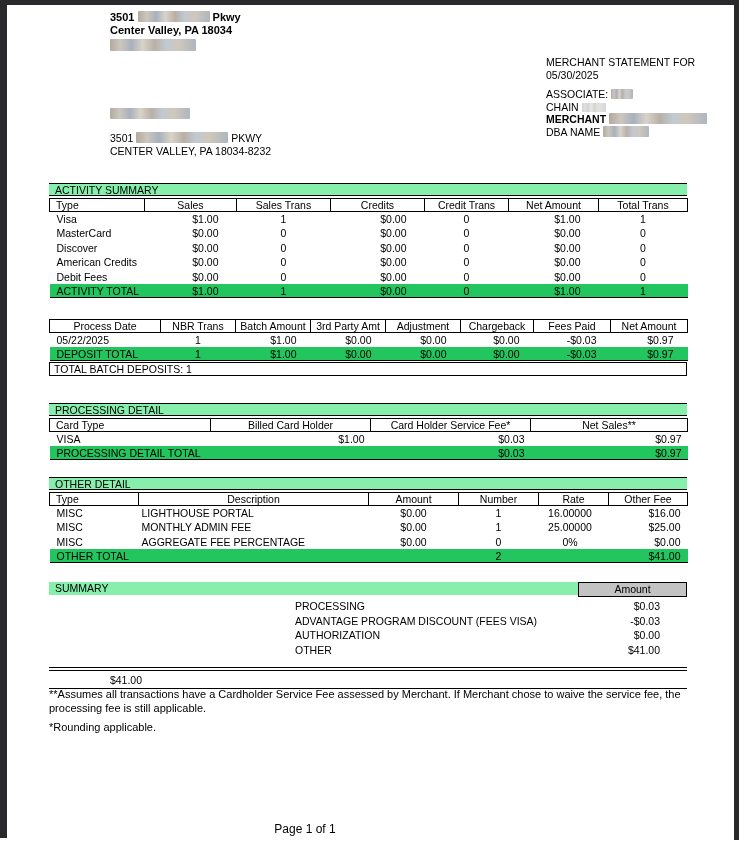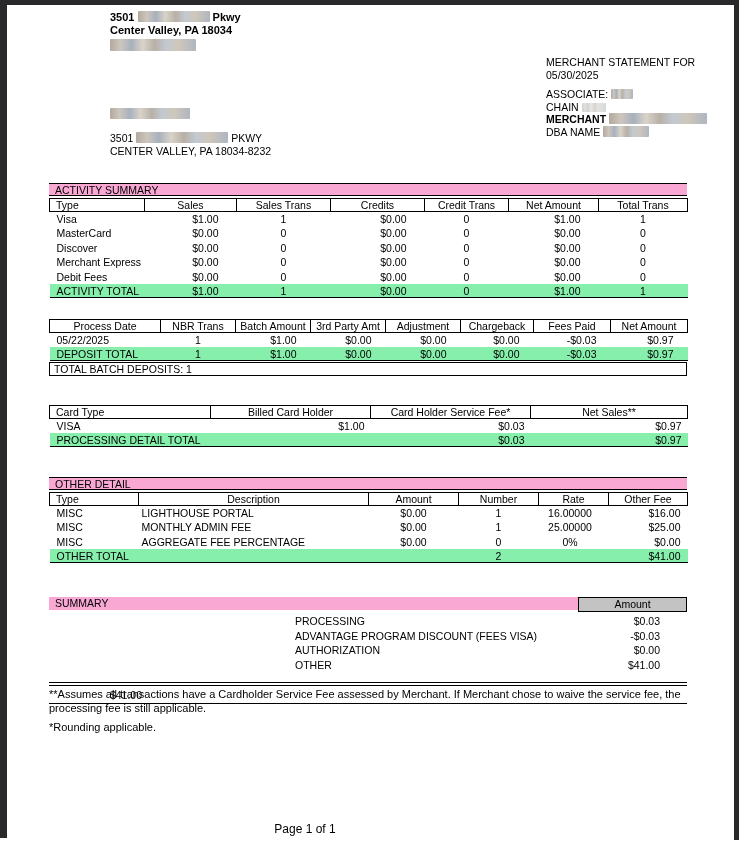--- a/index.html
+++ b/index.html
@@ -25,30 +25,30 @@
 
   
   .corp-address { left:110px; top:11px; font-size:11px; line-height:13px; font-weight:bold; }
   .stmt-info    { left:546px; top:56px; font-size:10.5px; line-height:12.5px; width:185px; }
   .stmt-info .gap { height:7px; }
   .merchant-address { left:110px; top:108px; font-size:10.5px; line-height:13px; }
 
   
   .section { position:absolute; left:49px; width:638px; }
   .band {
-    height:13px; line-height:11px; background:#f9a8d4; font-size:10.5px;
+    height:13px; line-height:11px; background:#86efac; font-size:10.5px;
     padding:1px 0 0 6px; border-top:1px solid #000; border-bottom:1px solid #000;
   }
   table.stmt { width:638px; border-collapse:collapse; table-layout:fixed; margin-top:2px; font-size:10.5px; }
   table.stmt th {
     border:1.5px solid #000; font-weight:normal; text-align:center;
     height:13px; padding:0 2px; background:#fff; overflow:hidden; white-space:nowrap;
   }
   table.stmt td { height:14.5px; padding:0 2px; overflow:hidden; white-space:nowrap; }
-  table.stmt tr.total td { background:#86efac; border-bottom:1.5px solid #000; height:13.5px; }
+  table.stmt tr.total td { background:#22c55e; border-bottom:1.5px solid #000; height:13.5px; }
 
   
   .activity th:first-child, .processing th:first-child, .other th:first-child { text-align:left; padding-left:6px; }
   .activity td:nth-child(1) { text-align:left; padding-left:7px; }
   .activity td:nth-child(2), .activity td:nth-child(4), .activity td:nth-child(6) { text-align:right; padding-right:18px; }
   .activity td:nth-child(3), .activity td:nth-child(5), .activity td:nth-child(7) { text-align:center; }
 
   .deposit td:nth-child(1) { text-align:left; padding-left:7px; }
   .deposit td:nth-child(2) { text-align:center; }
   .deposit td:nth-child(n+3) { text-align:right; padding-right:14px; }
@@ -62,21 +62,21 @@
   .other td:nth-child(5) { text-align:center; padding-right:9px; }
   .other td:nth-child(6) { text-align:right; padding-right:7px; }
 
   .batch-note {
     border:1.5px solid #000; height:14px; line-height:12px; font-size:10.5px;
     padding:0 0 0 4px; margin-top:1px;
   }
 
   
   .sum-head { position:relative; height:15px; }
-  .sum-band { border:none; height:13px; margin-top:16px; }
+  .sum-band { border:none; height:13px; margin-top:1px; }
   .amount-box {
     position:absolute; right:0; top:0; width:109px; height:15px; line-height:13px;
     background:#c3c3c3; border:1.5px solid #000; text-align:center; font-size:10.5px;
   }
   .sum-row, .sum-total-row { display:flex; font-size:10.5px; line-height:14.6px; height:14.6px; }
   .sum-rows { margin-top:2px; }
   .sum-label { margin-left:246px; flex:1; }
   .sum-value { width:120px; text-align:right; padding-right:27px; }
   .double-rule { margin-top:10px; height:4px; border-top:1.5px solid #000; border-bottom:1px solid #000; }
   .sum-total-row { margin-top:1px; height:17px; line-height:16px; border-bottom:1.5px solid #000; }
@@ -180,21 +180,21 @@
         <tr>
           <td>Discover</td>
           <td>$0.00</td>
           <td>0</td>
           <td>$0.00</td>
           <td>0</td>
           <td>$0.00</td>
           <td>0</td>
         </tr>
         <tr>
-          <td>Merchant Express</td>
+          <td>American Credits</td>
           <td>$0.00</td>
           <td>0</td>
           <td>$0.00</td>
           <td>0</td>
           <td>$0.00</td>
           <td>0</td>
         </tr>
         <tr>
           <td>Debit Fees</td>
           <td>$0.00</td>
@@ -265,20 +265,21 @@
           <td>$0.00</td>
           <td>-$0.03</td>
           <td>$0.97</td>
         </tr>
       </tfoot>
   </table>
   <div class="batch-note">TOTAL BATCH DEPOSITS: 1</div>
 </div>
 
 <div class="section" style="top:403px">
+  <div class="band">PROCESSING DETAIL</div>
   <table class="stmt processing">
     <colgroup>
         <col style="width:161px">
         <col style="width:160px">
         <col style="width:160px">
         <col style="width:157px">
       </colgroup>
     <thead>
         <tr class="cols">
           <th>Card Type</th>

